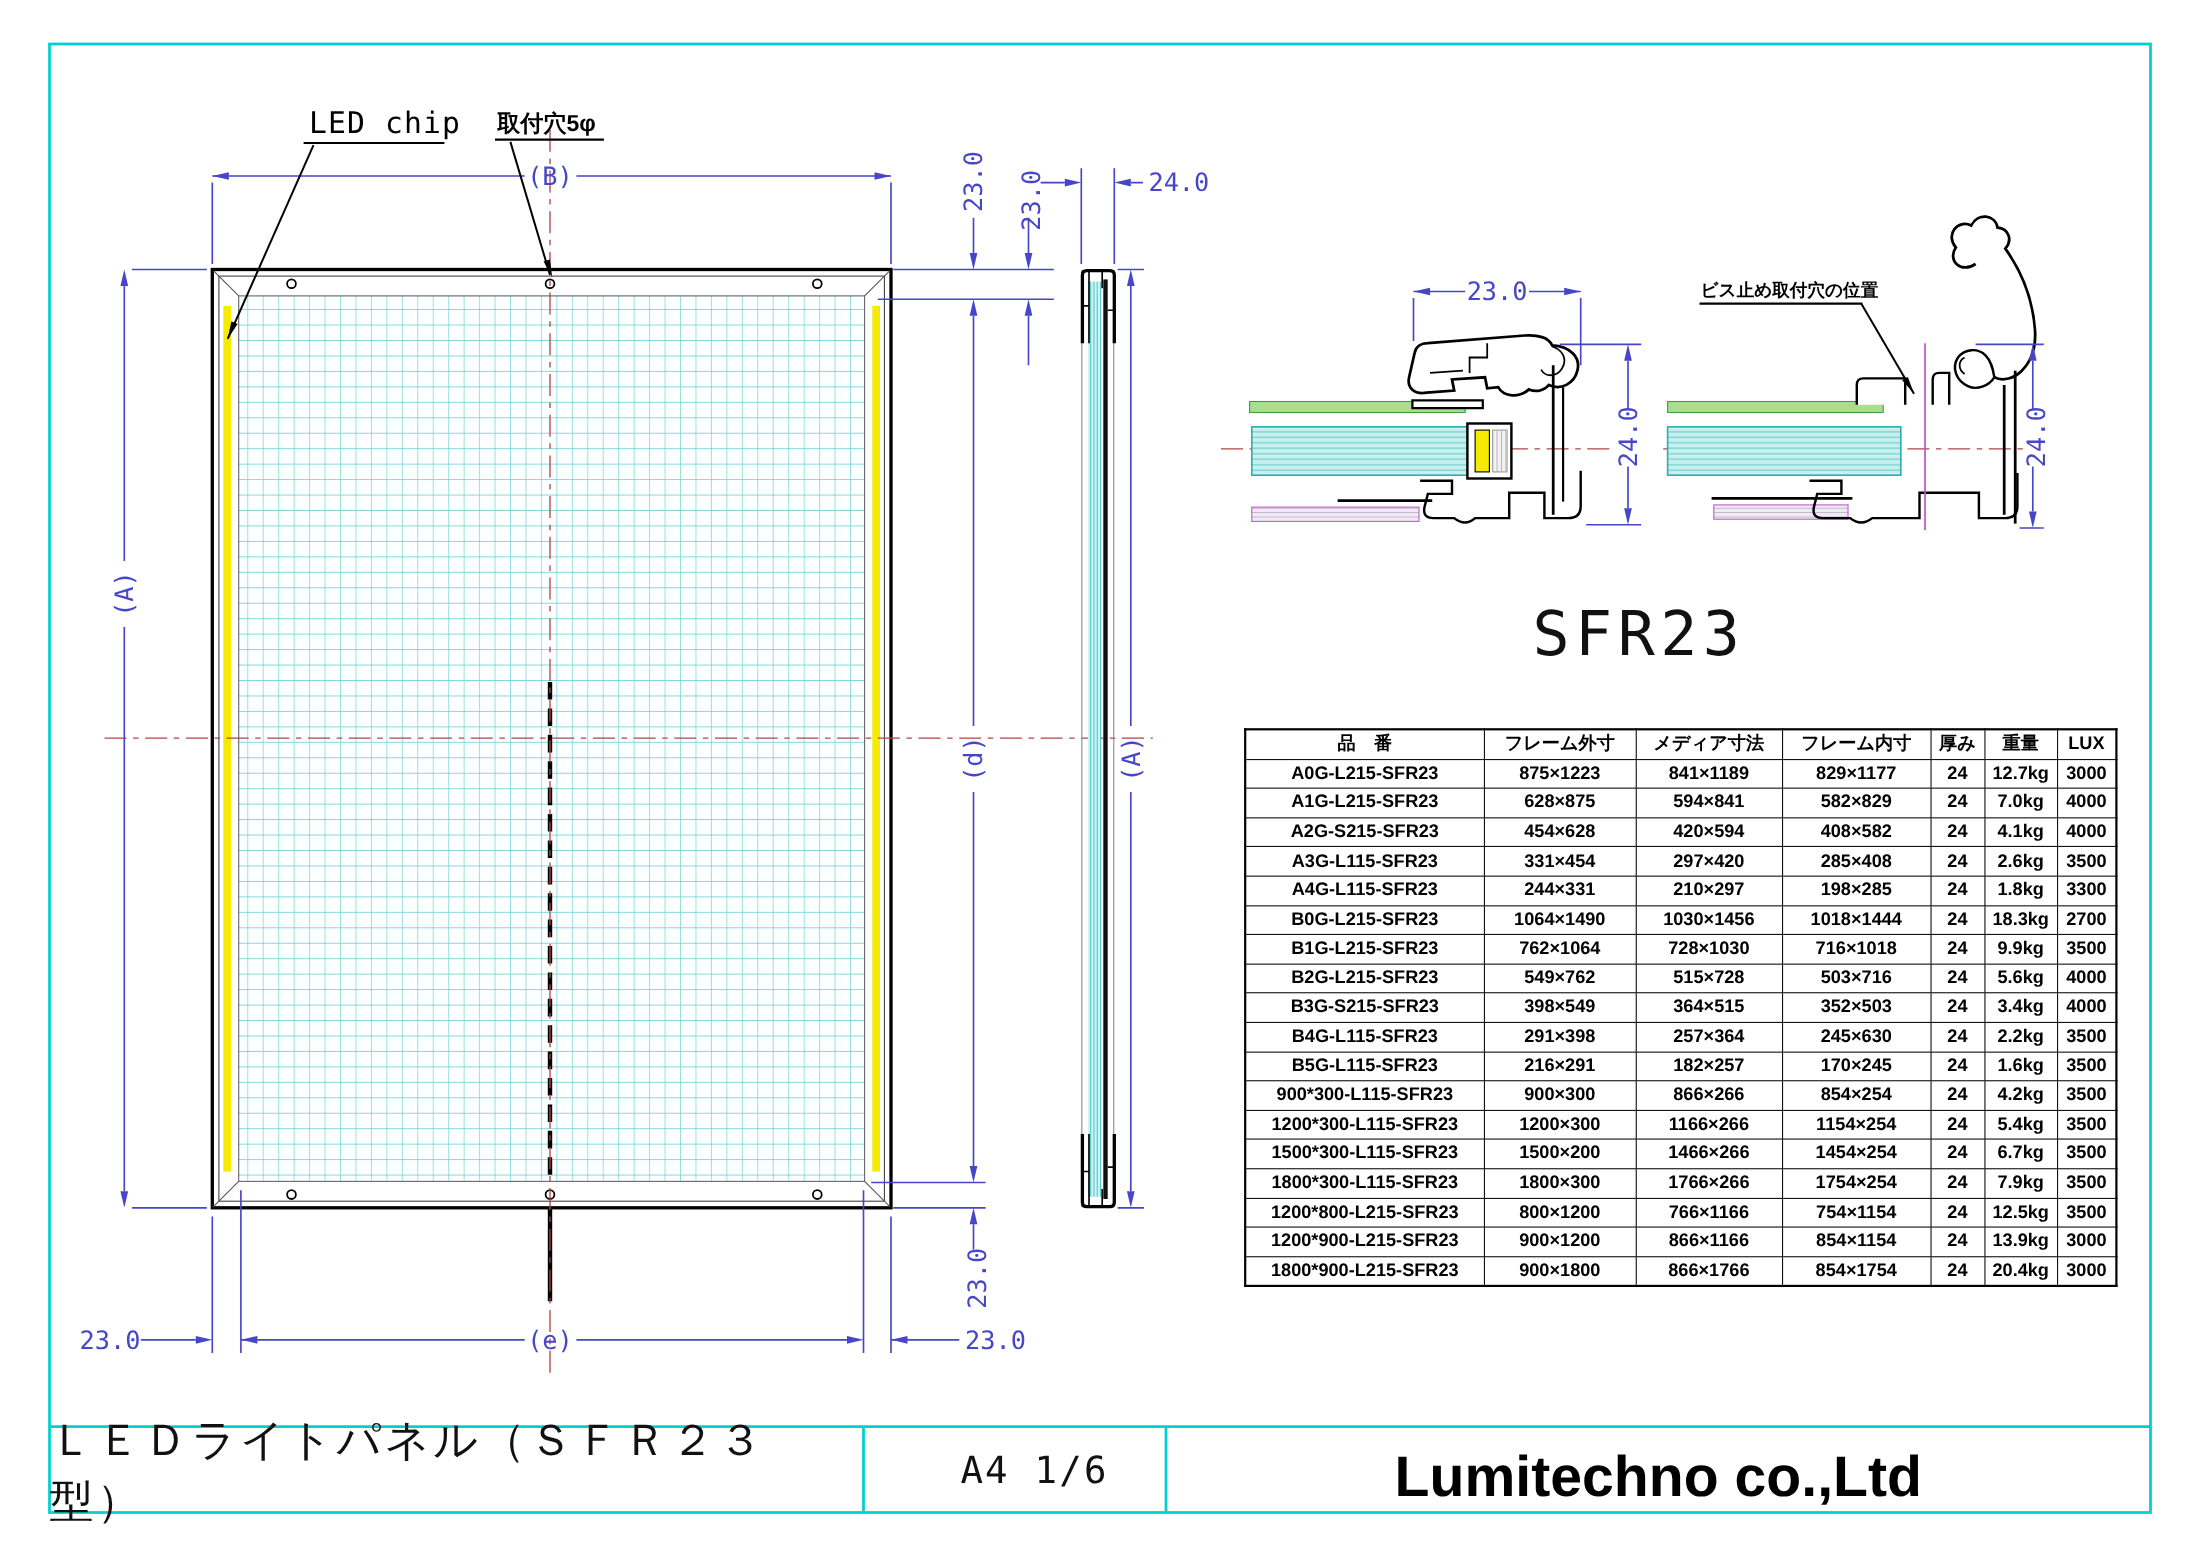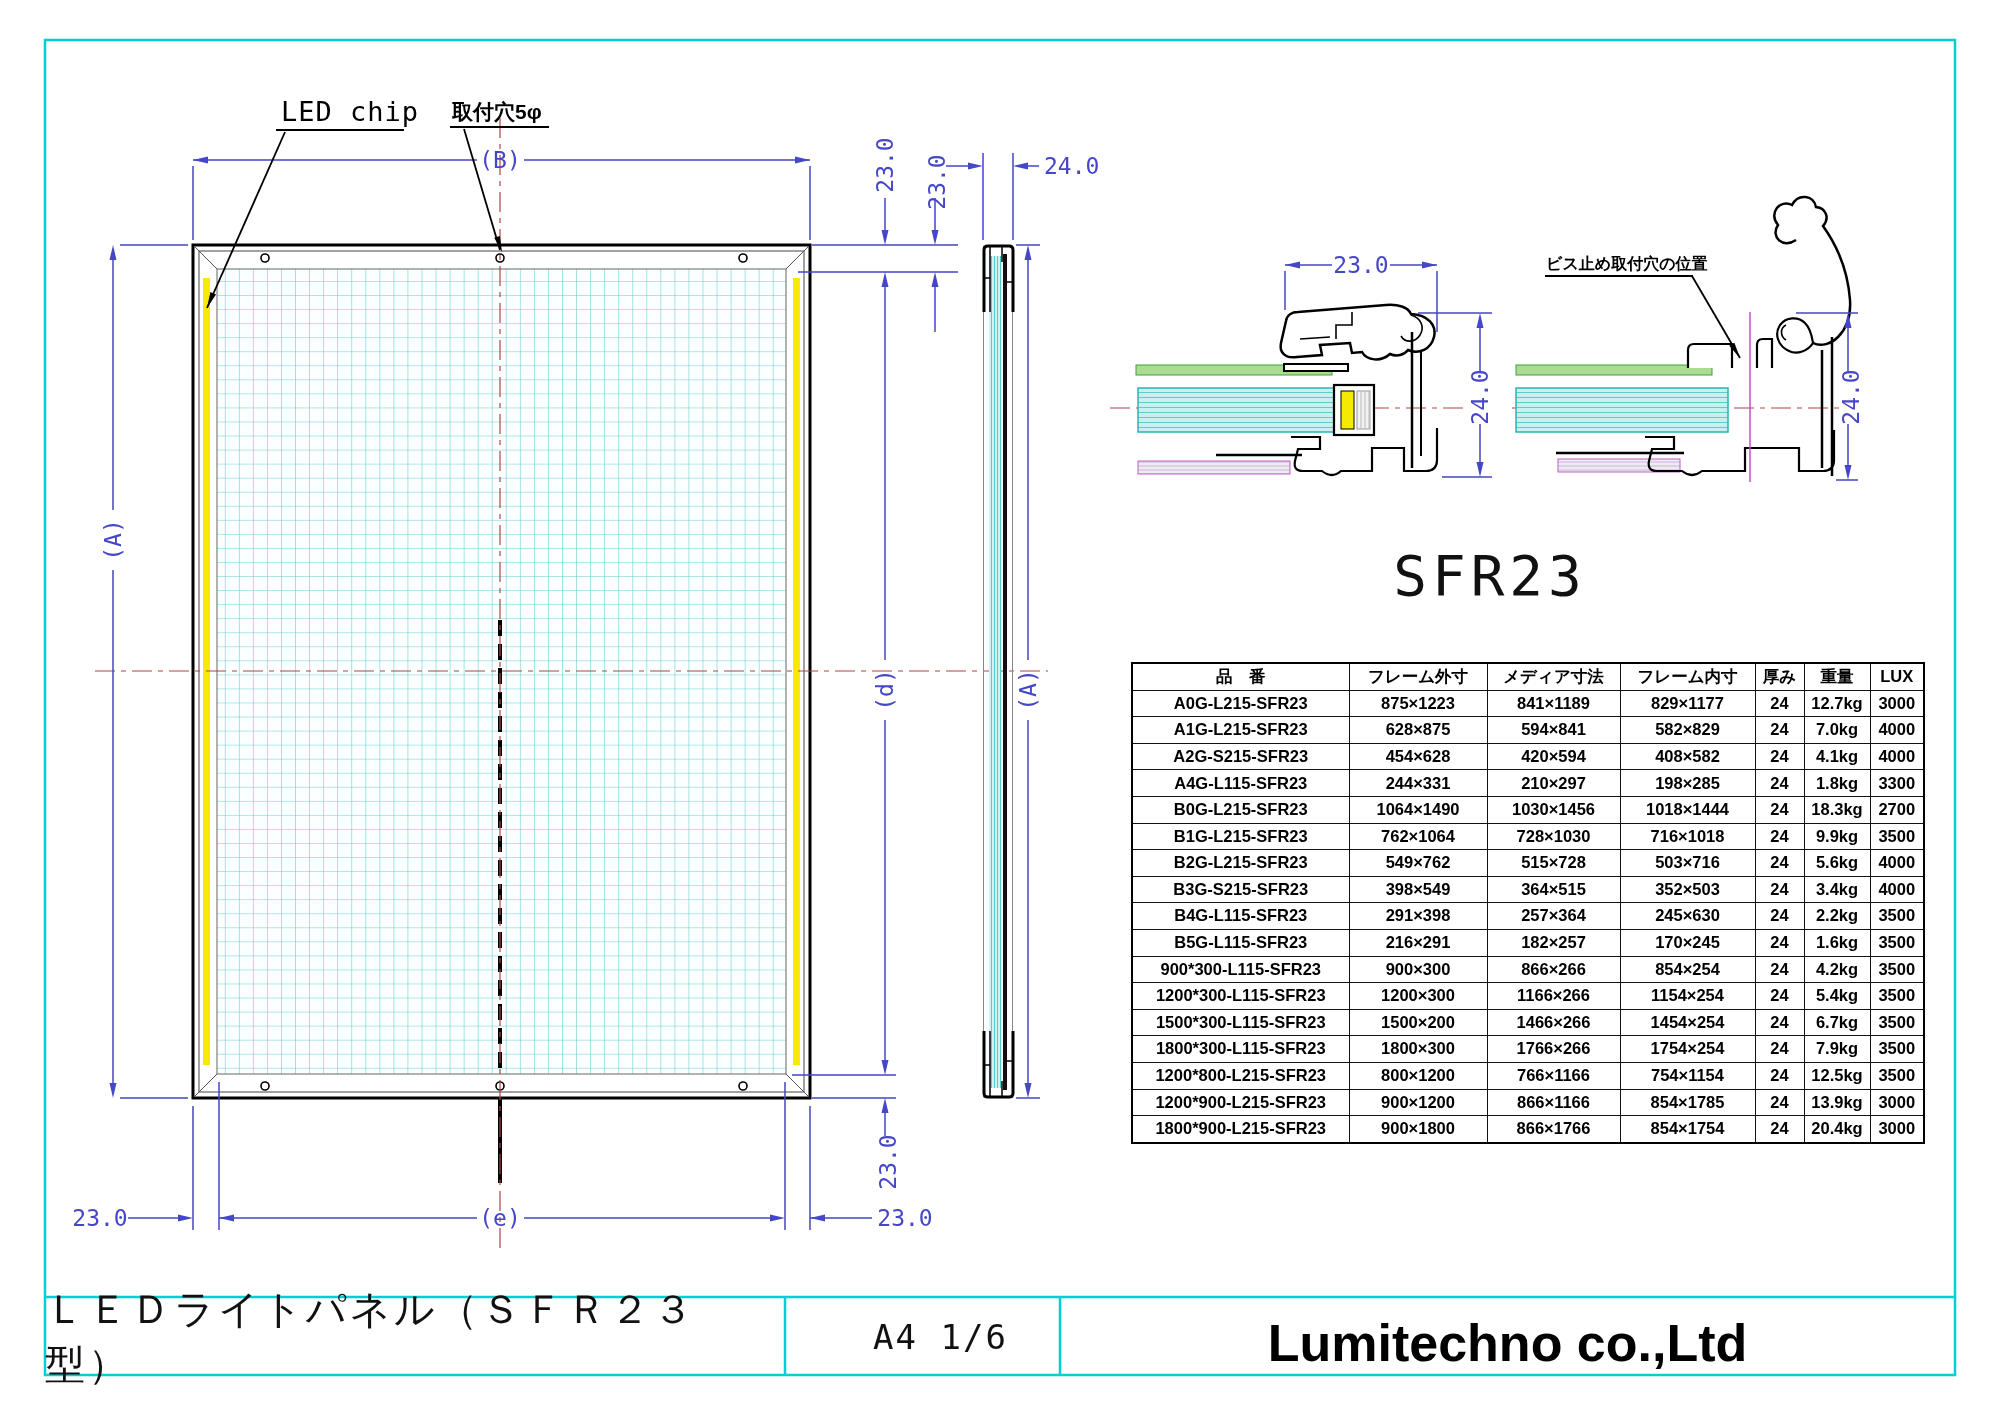--- a/index.html
+++ b/index.html
@@ -256,20 +256,29 @@
           <tr>
         <td>A2G-S215-SFR23</td>
             <td>454×628</td>
             <td>420×594</td>
         <td>408×582</td>
             <td>24</td>
             <td>4.1kg</td>
         <td>4000</td>
       </tr>
           <tr>
+        <td>A3G-L115-SFR23</td>
+            <td>331×454</td>
+            <td>297×420</td>
+        <td>285×408</td>
+            <td>24</td>
+            <td>2.6kg</td>
+        <td>3500</td>
+      </tr>
+          <tr>
         <td>A4G-L115-SFR23</td>
             <td>244×331</td>
             <td>210×297</td>
         <td>198×285</td>
             <td>24</td>
             <td>1.8kg</td>
         <td>3300</td>
       </tr>
           <tr>
         <td>B0G-L215-SFR23</td>
@@ -367,21 +376,21 @@
             <td>766×1166</td>
         <td>754×1154</td>
             <td>24</td>
             <td>12.5kg</td>
         <td>3500</td>
       </tr>
           <tr>
         <td>1200*900-L215-SFR23</td>
             <td>900×1200</td>
             <td>866×1166</td>
-        <td>854×1785</td>
+        <td>854×1154</td>
             <td>24</td>
             <td>13.9kg</td>
         <td>3000</td>
       </tr>
           <tr>
         <td>1800*900-L215-SFR23</td>
             <td>900×1800</td>
             <td>866×1766</td>
         <td>854×1754</td>
             <td>24</td>

